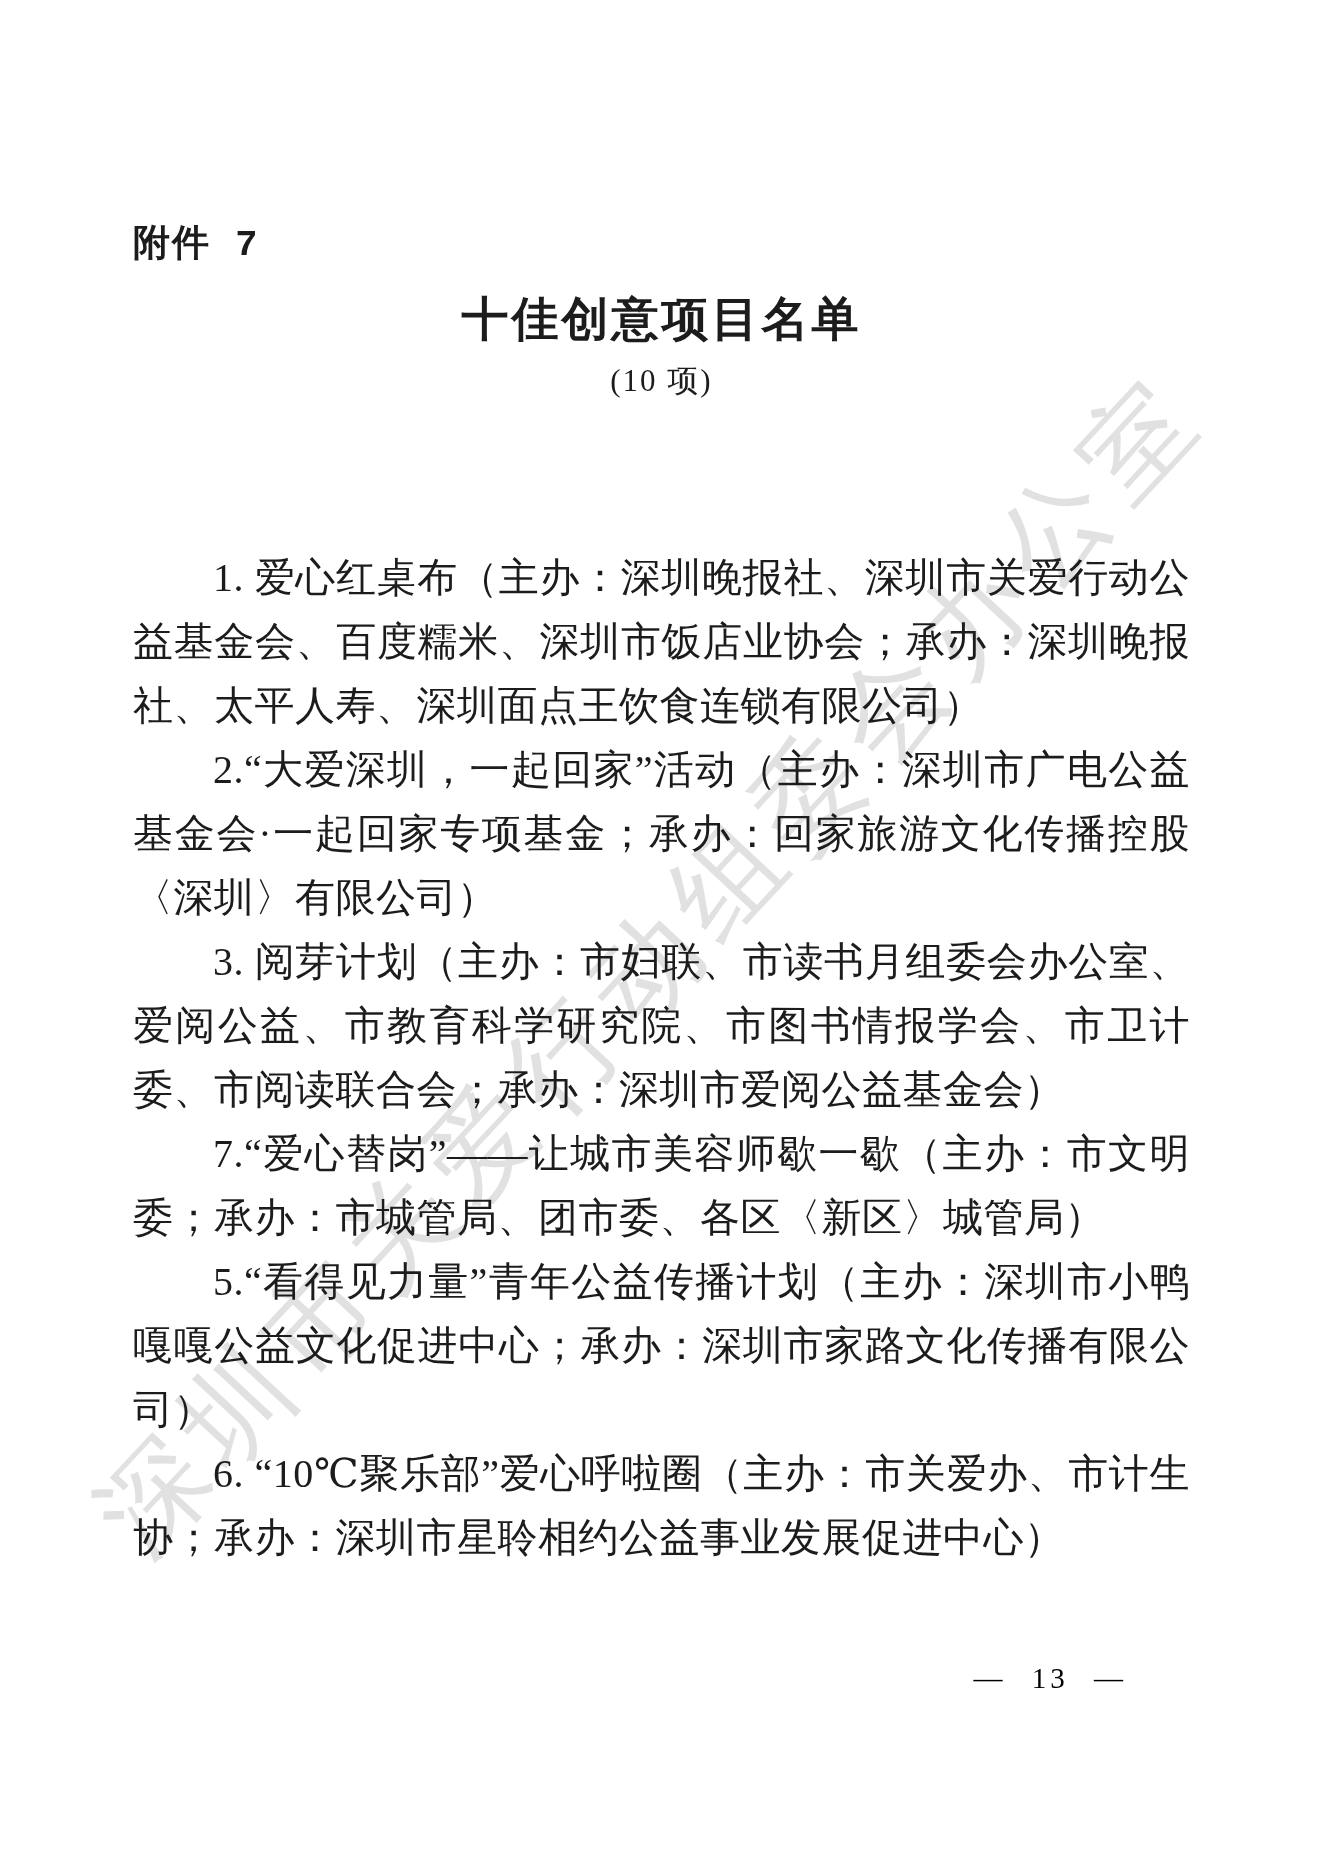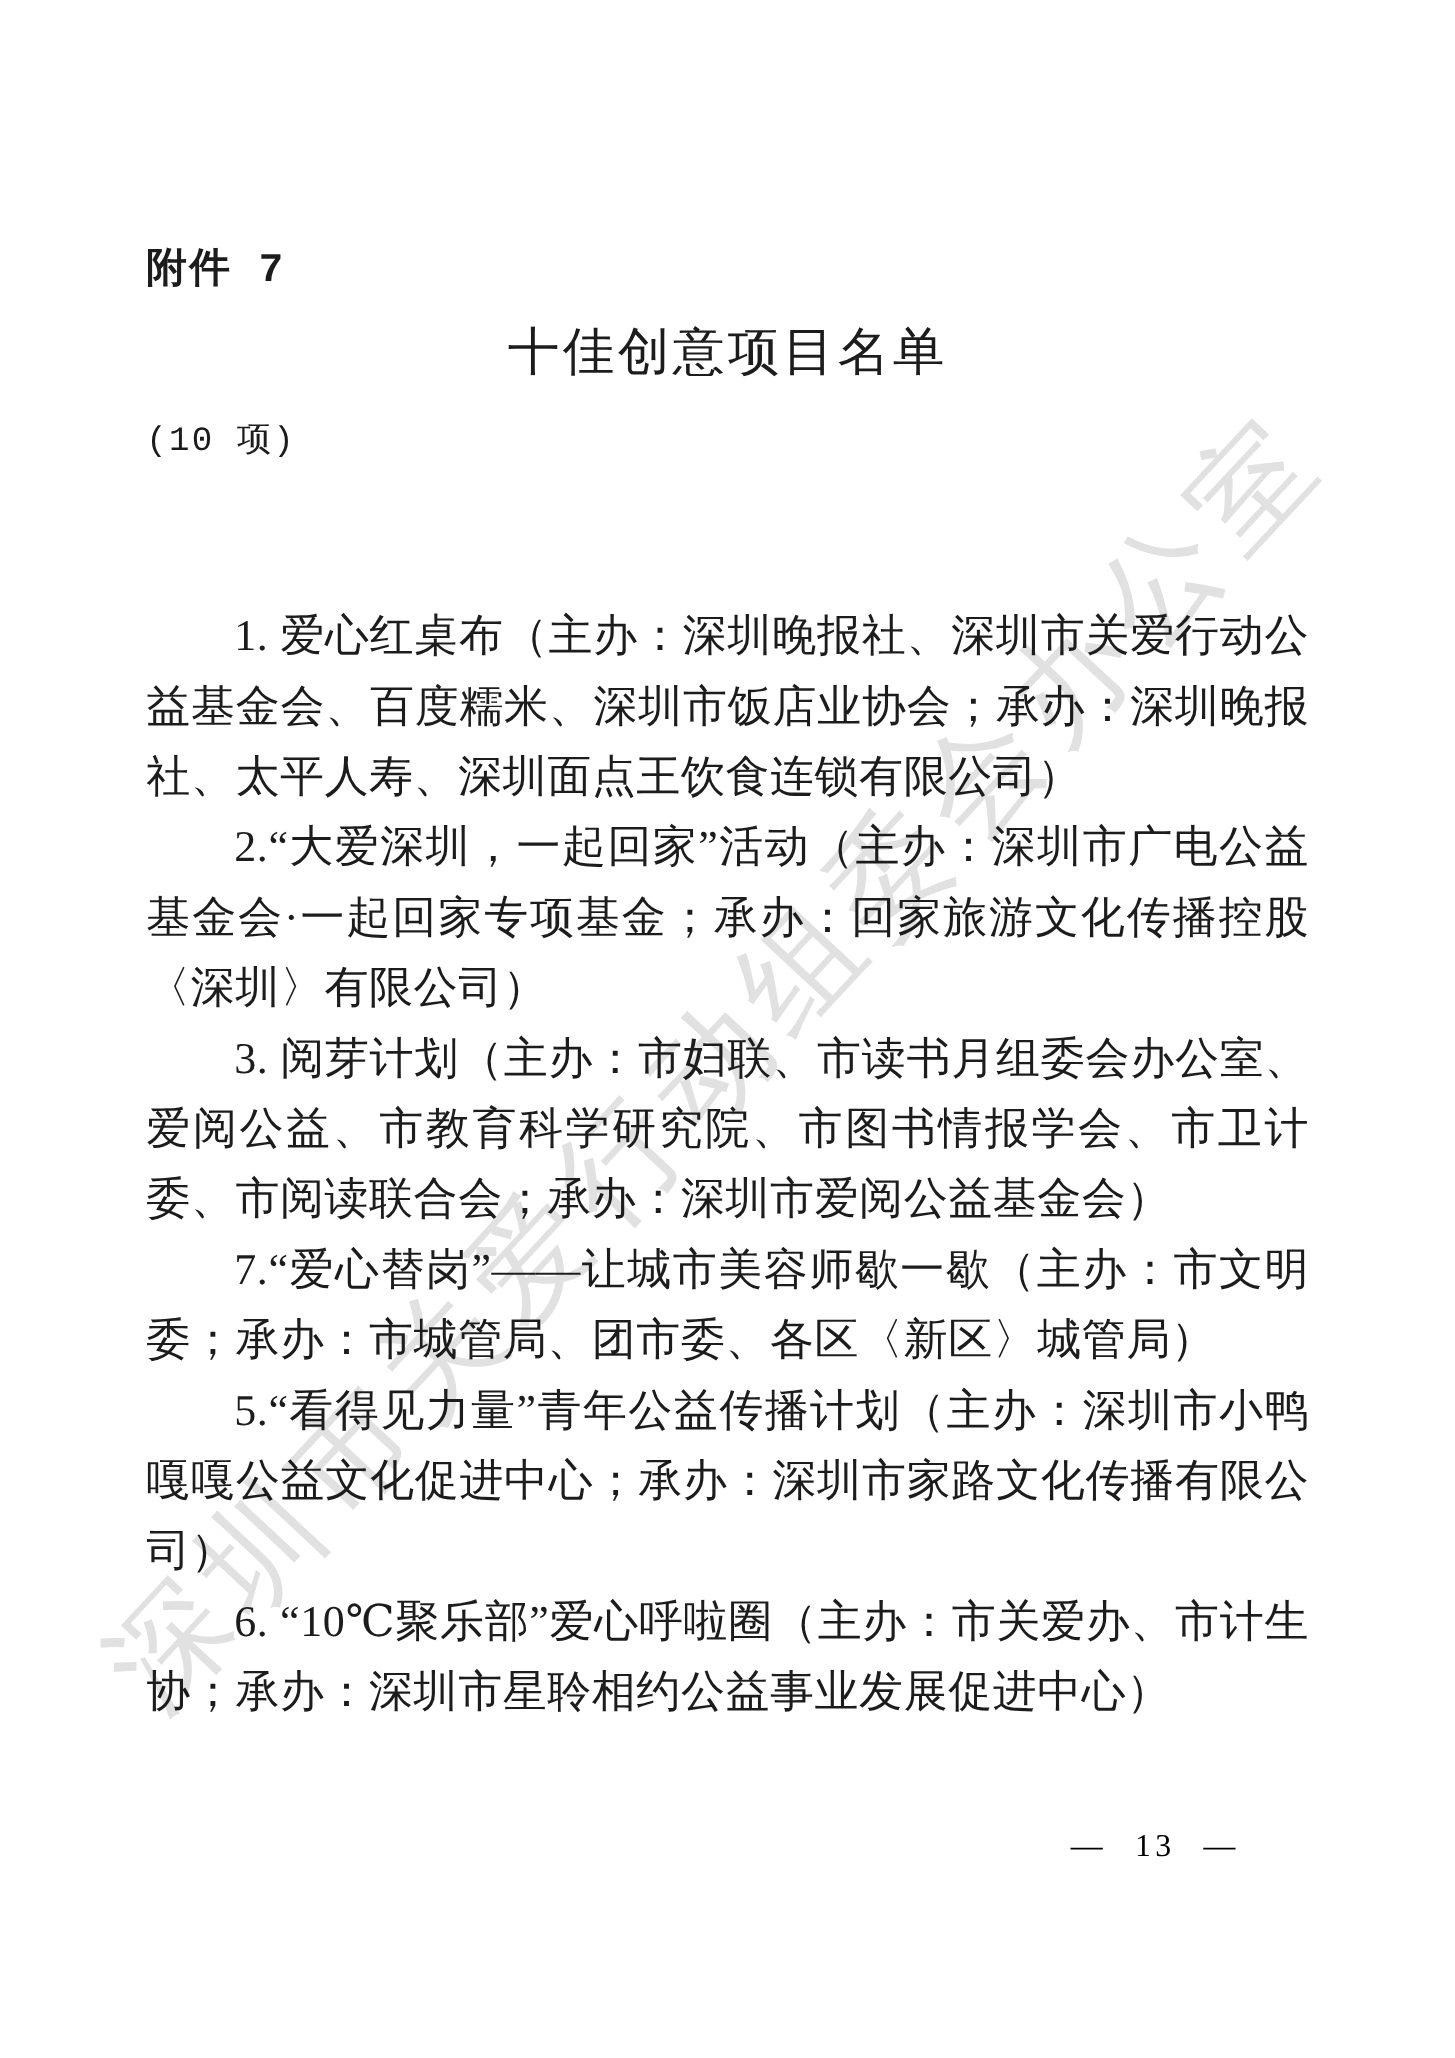--- a/index.html
+++ b/index.html
@@ -38,33 +38,32 @@
     letter-spacing: 2px;
   }
   .doc-title {
     position: absolute;
     left: 133px;
     width: 1057px;
     top: 288px;
     z-index: 1;
     text-align: center;
     font-size: 47px;
-    font-weight: 400;
+    font-weight: 700;
     letter-spacing: 3px;
   }
   .doc-subtitle {
     position: absolute;
     left: 133px;
     width: 1057px;
-    top: 378px;
+    top: 360px;
     z-index: 1;
-    text-align: left;
+    text-align: center;
     font-size: 31px;
     letter-spacing: 2px;
-    font-family: Liberation Mono, monospace;
   }
   .body-text {
     position: absolute;
     left: 133px;
     width: 1057px;
     top: 546px;
     z-index: 1;
     font-size: 40px;
     line-height: 64px;
     letter-spacing: 0.5px;

